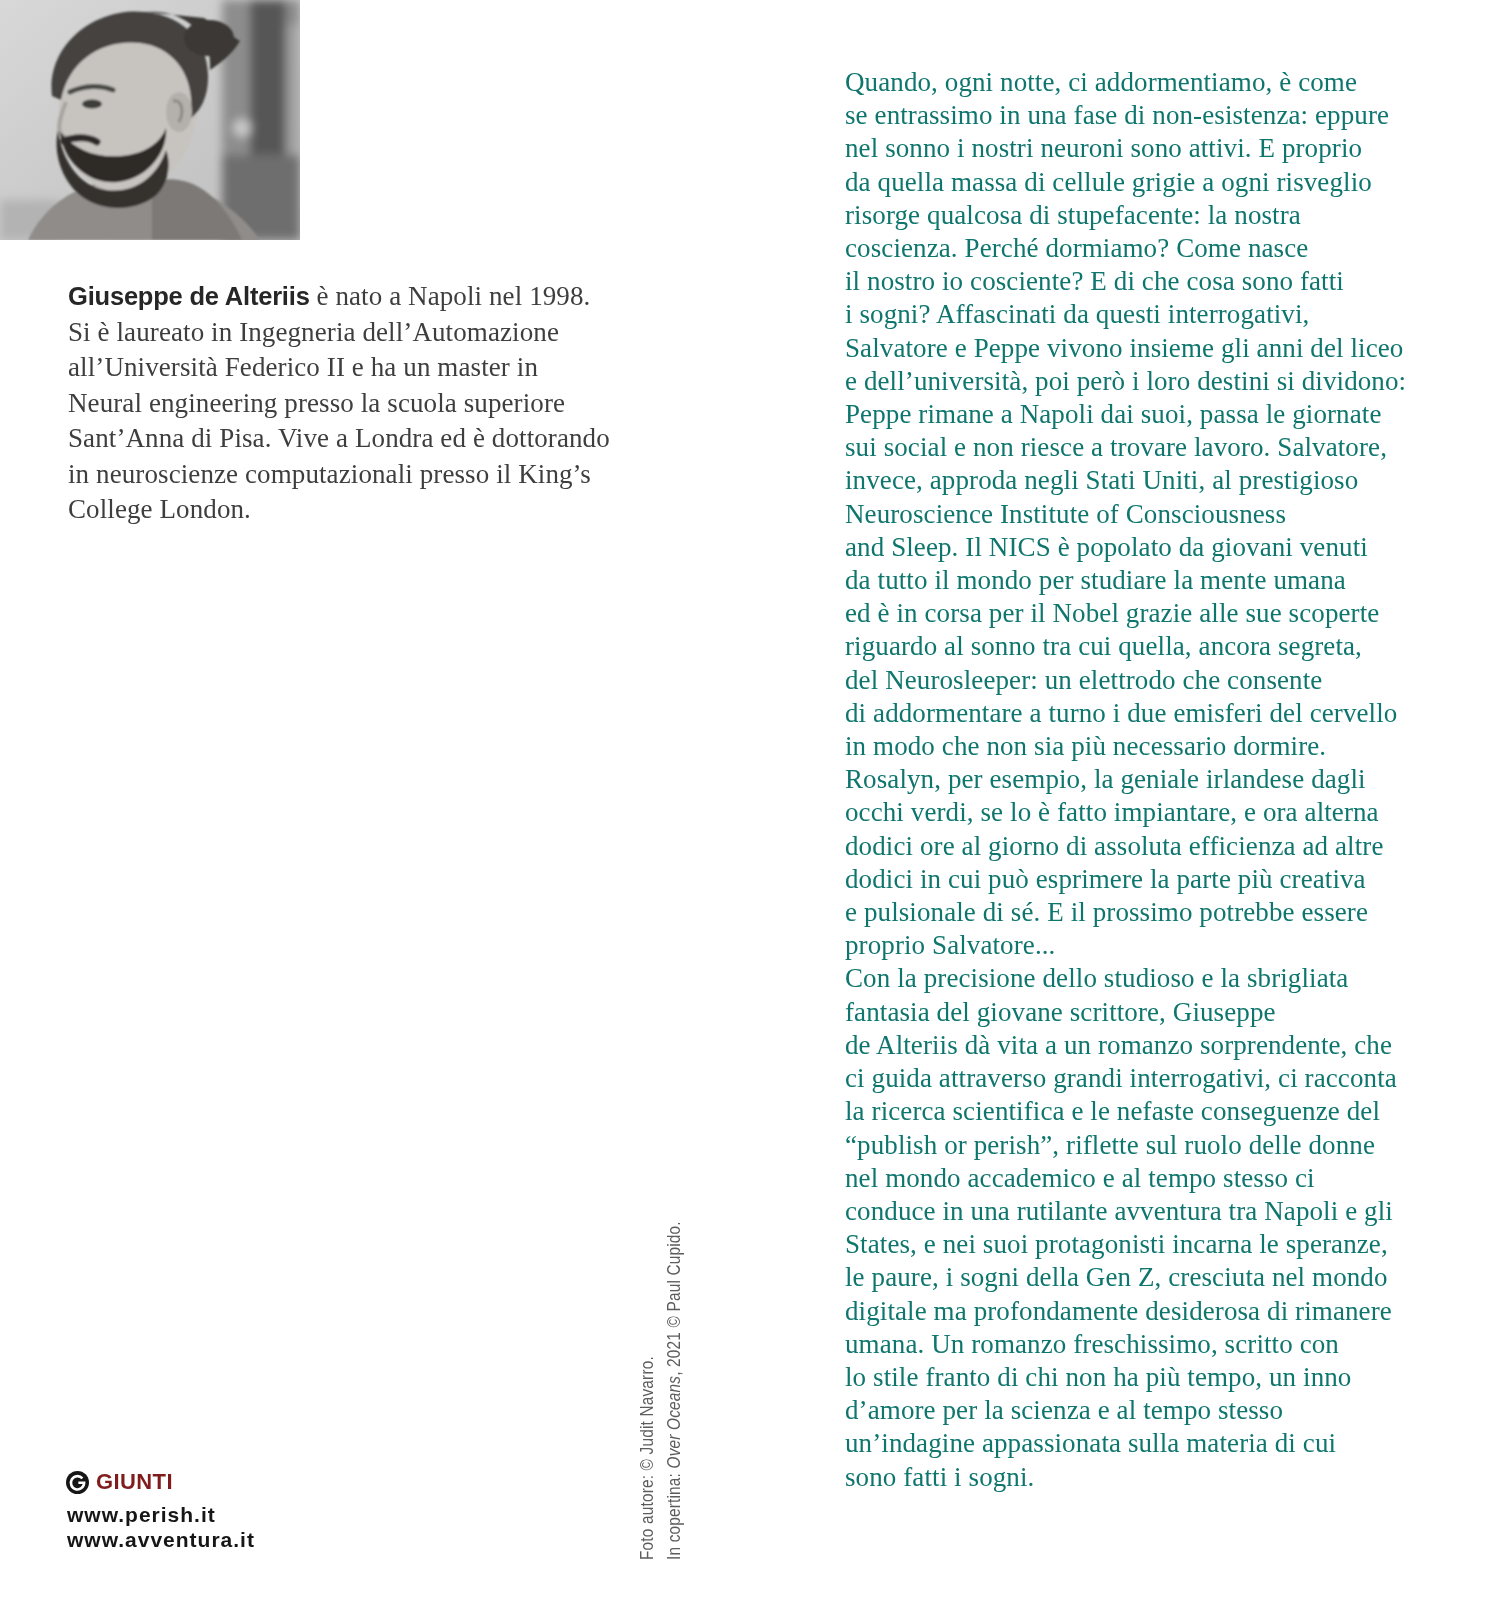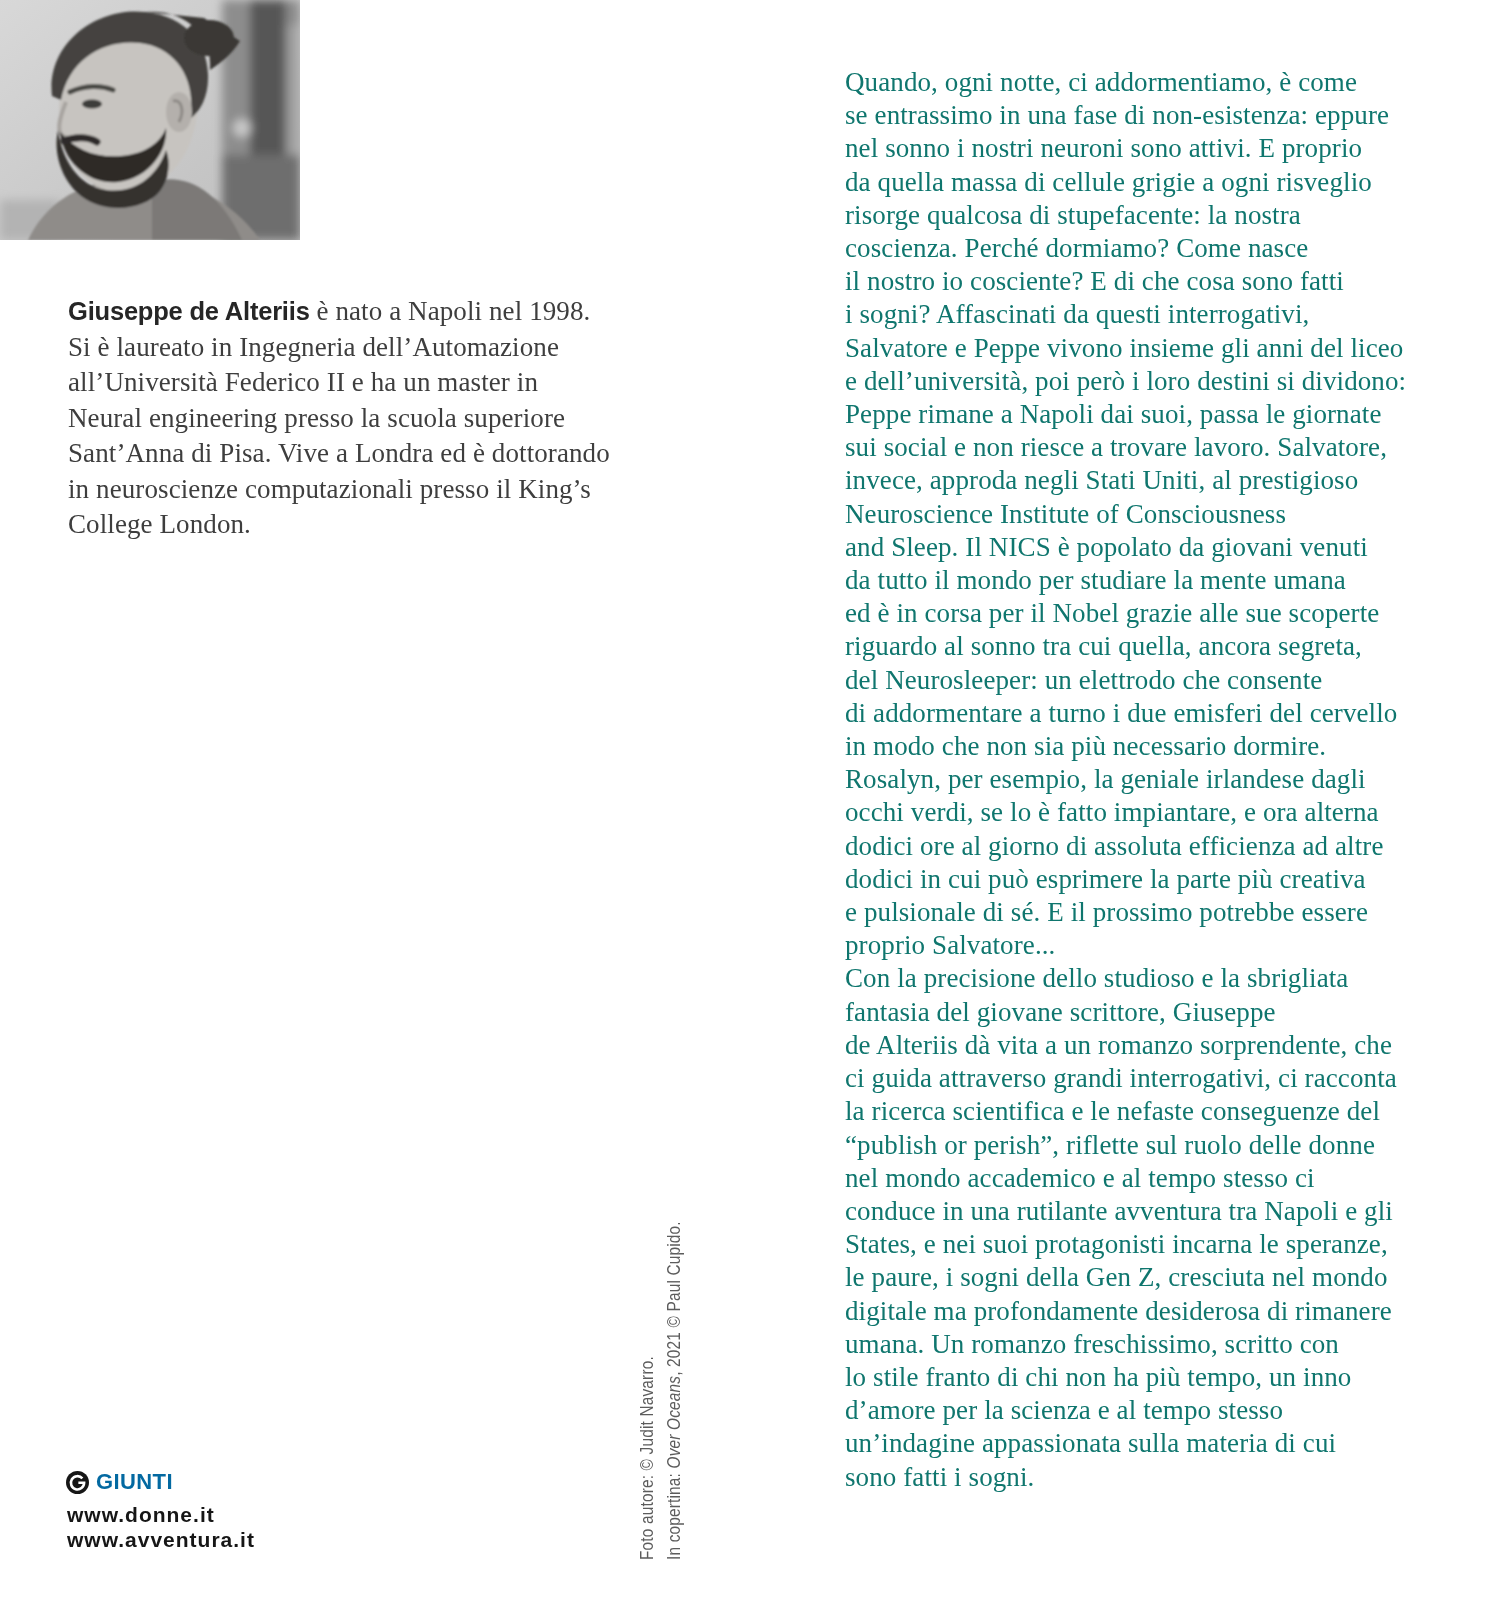--- a/index.html
+++ b/index.html
@@ -14,21 +14,21 @@
   
   .photo {
     position: absolute; left: 0; top: 0;
     width: 300px; height: 240px;
     overflow: hidden;
   }
   .photo svg { display: block; }
 
   
   .bio {
-    position: absolute; left: 68px; top: 267px;
+    position: absolute; left: 68px; top: 252px;
     width: 660px;
     font-size: 27px; line-height: 35.5px;
     color: #3e3e3e;
     white-space: pre;
     letter-spacing: 0.1px;
   }
   .bio .bio-name {
     font-family: "Liberation Sans", sans-serif;
     font-weight: 700;
     font-size: 25.5px;
@@ -64,21 +64,21 @@
   
   .logo-row {
     position: absolute; left: 66px; top: 1470px;
     display: flex; align-items: center; gap: 7px;
     height: 24px;
   }
   .logo-mark { width: 23px; height: 23px; flex: 0 0 auto; }
   .logo-text {
     font-family: "Liberation Sans", sans-serif;
     font-weight: 700; font-size: 22px;
-    color: #0369a1; letter-spacing: 0.4px;
+    color: #7f1d1d; letter-spacing: 0.4px;
   }
   .urls {
     position: absolute; left: 67px; top: 1502px;
     font-family: "Liberation Sans", sans-serif;
     font-weight: 700; font-size: 21px;
     line-height: 25px;
     color: #161616; letter-spacing: 1px;
   }
 </style>
 </head>
@@ -184,15 +184,15 @@
 
 <div class="logo-row">
   <svg class="logo-mark" viewBox="0 0 32 32">
     <circle cx="16" cy="16" r="16" fill="#161616"></circle>
     <path d="M22.8 10.2 A9.2 9.2 0 1 0 25.2 16.4 L17.2 16.4" stroke="#ffffff" stroke-width="3.6" fill="none"></path>
   </svg>
   <span class="logo-text">GIUNTI</span>
 </div>
 
 <div class="urls">
-  <div>www.donne.it</div>
+  <div>www.perish.it</div>
   <div>www.avventura.it</div>
 </div>
 
 </body></html>

